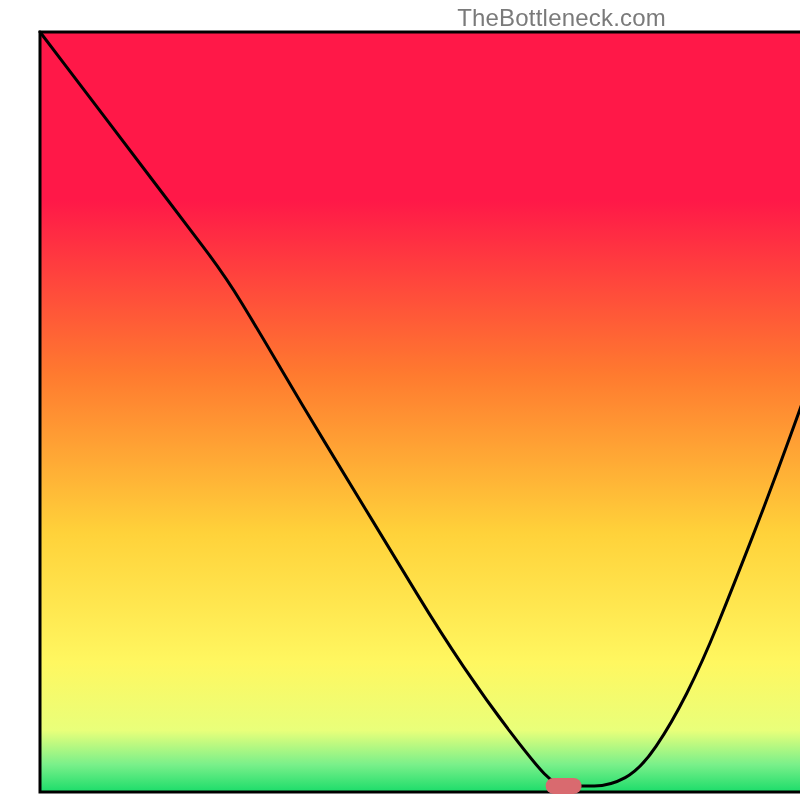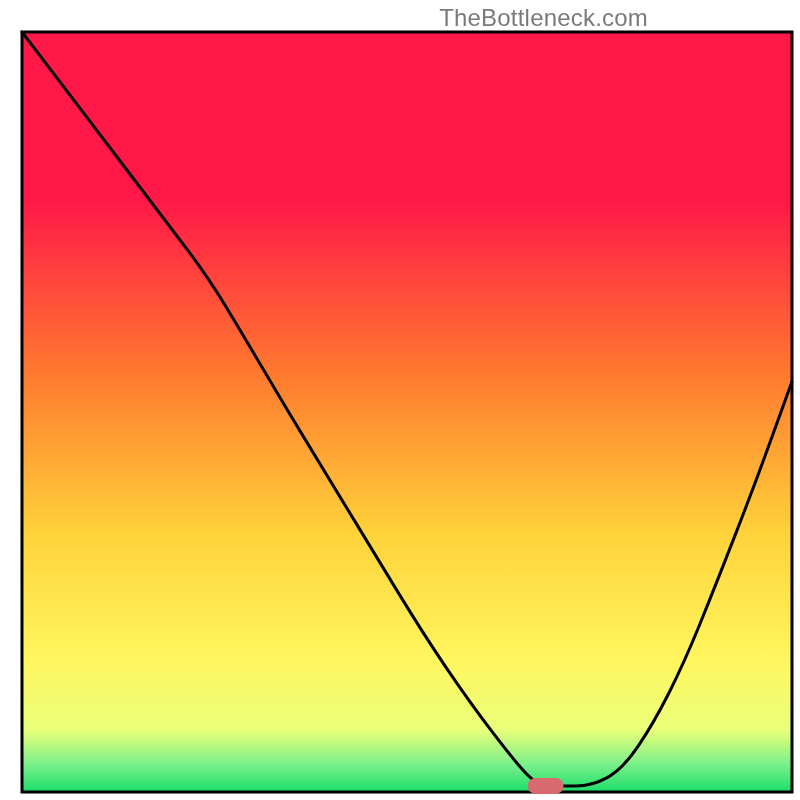--- a/index.html
+++ b/index.html
@@ -7,20 +7,21 @@
     padding: 0;
     width: 800px;
     height: 800px;
     background: #ffffff;
     font-family: Arial, Helvetica, sans-serif;
   }
   .container {
     position: relative;
     width: 660px;
     height: 800px;
+    margin-left: 18px;
   }
   .watermark {
     position: absolute;
     top: 4px;
     right: 12px;
     color: #7a7a7a;
     font-size: 24px;
     letter-spacing: 0.2px;
     z-index: 5;
   }

